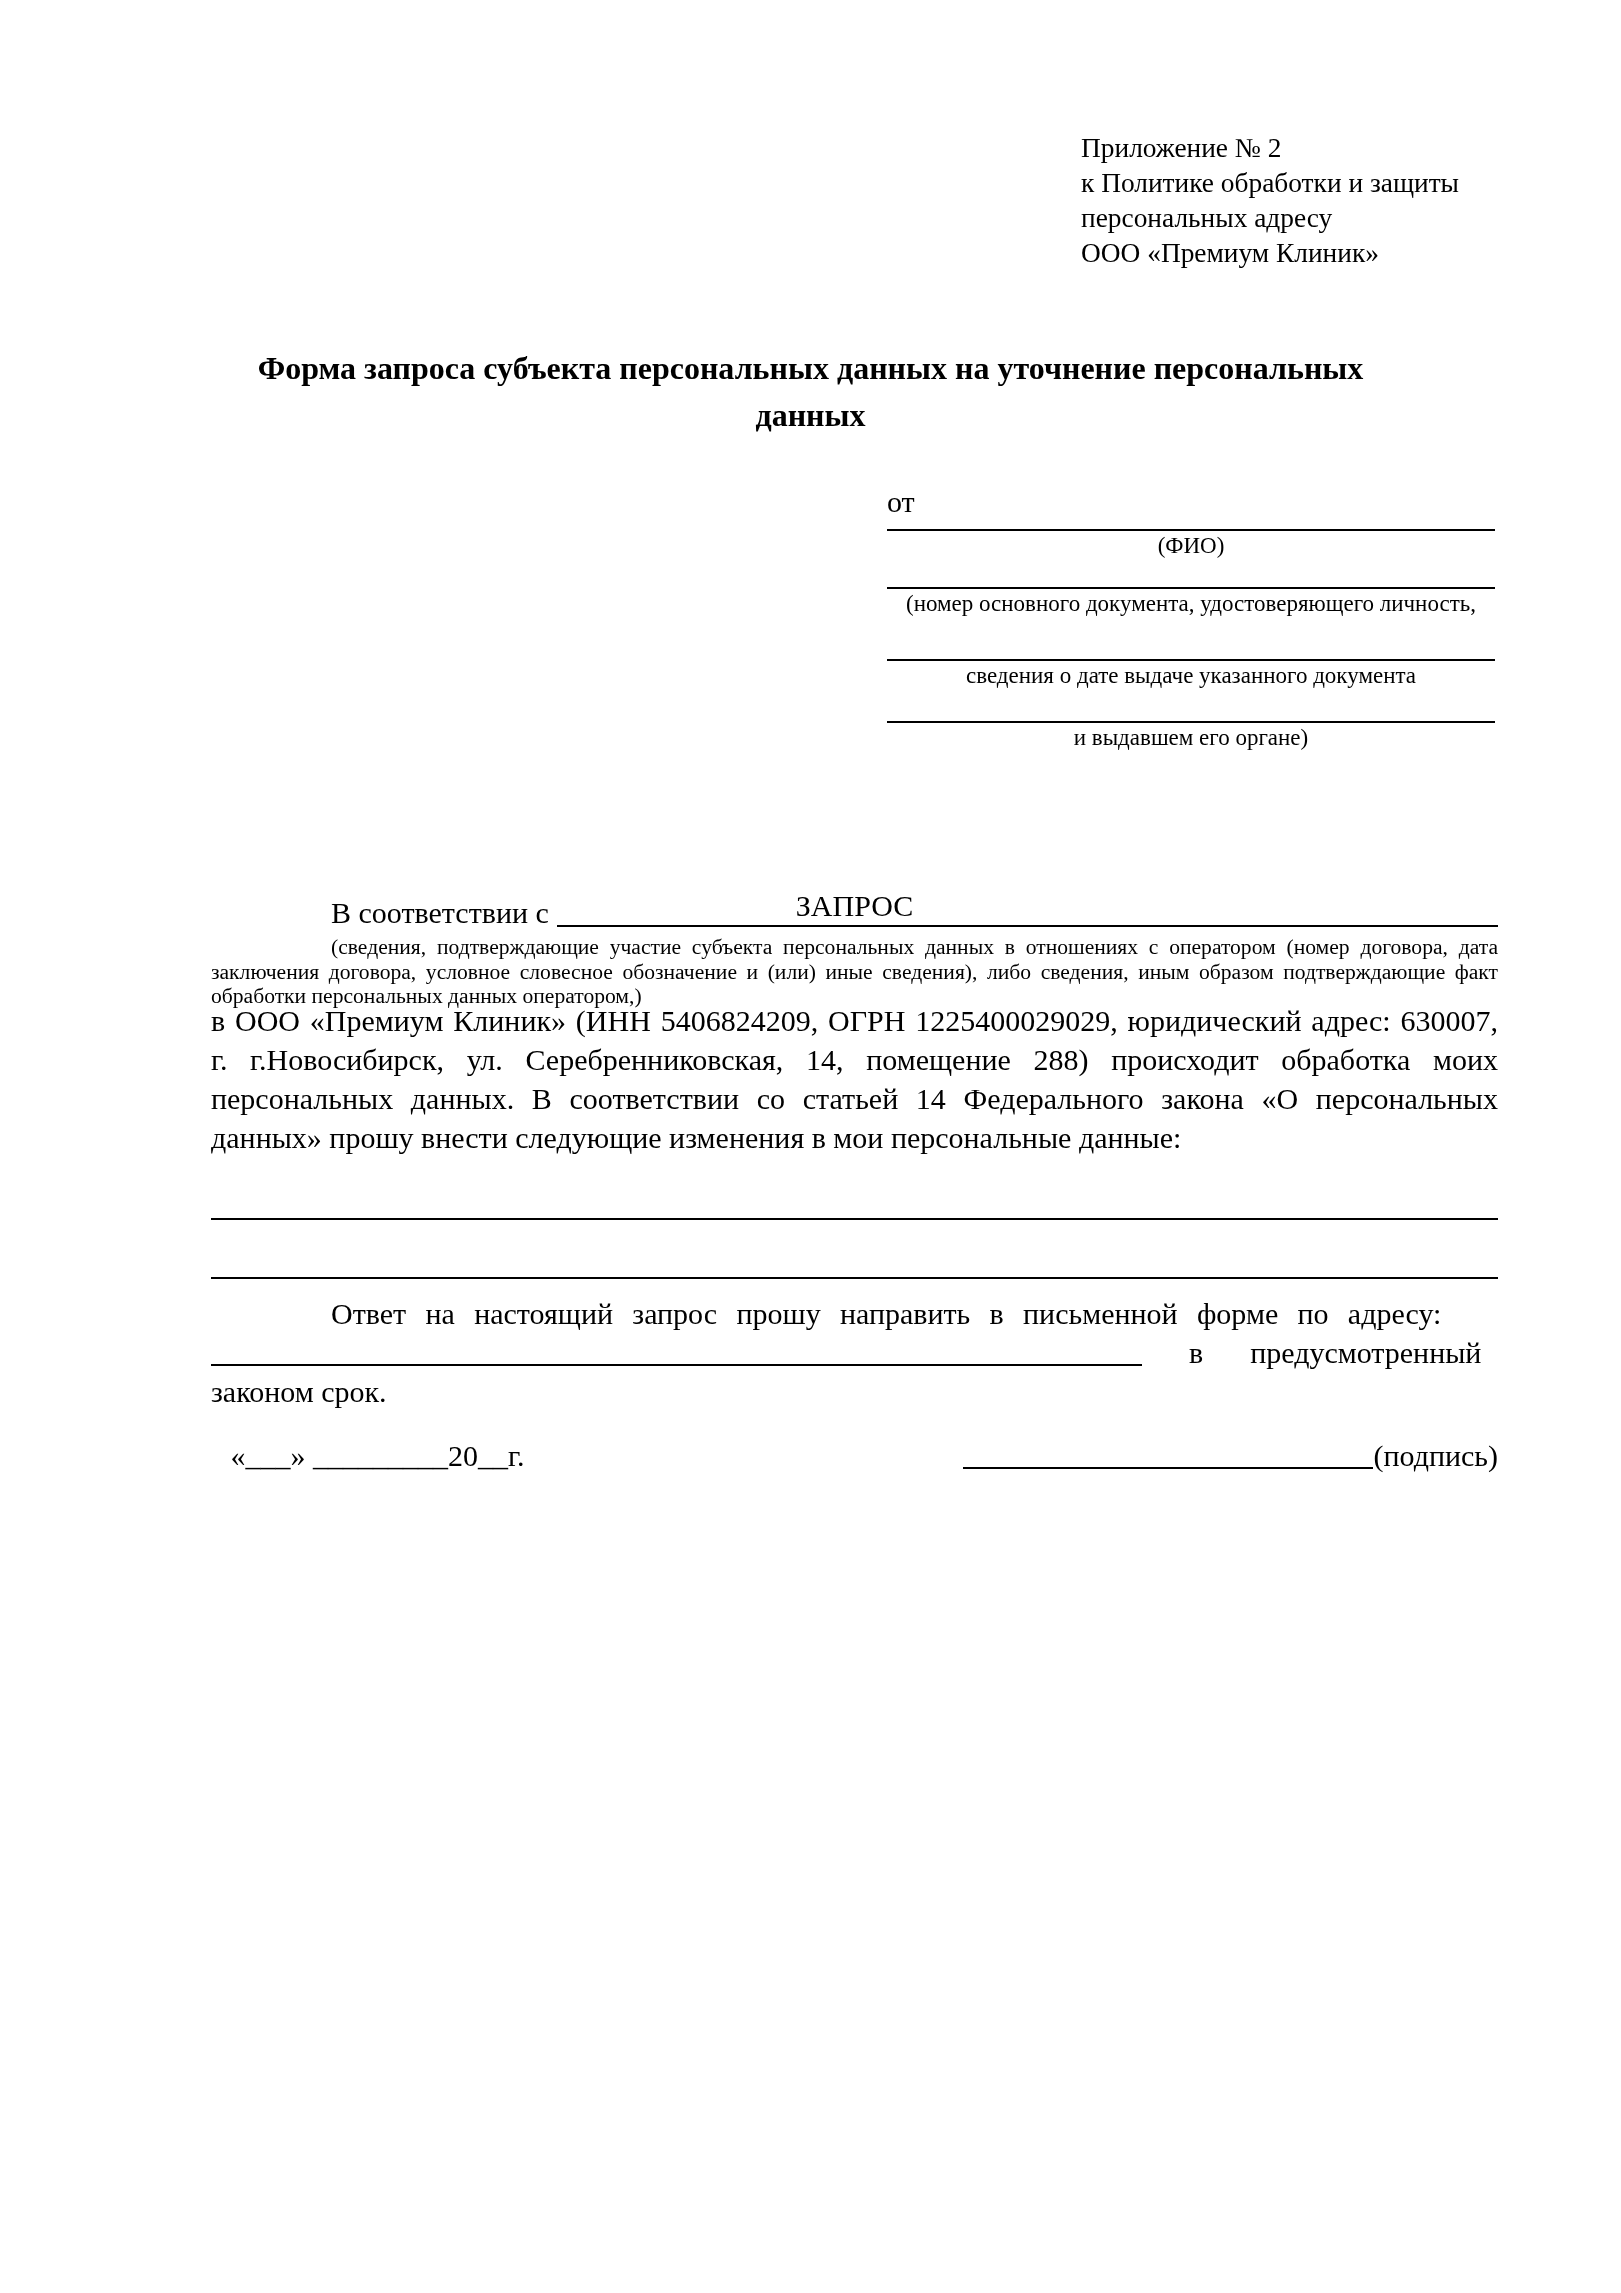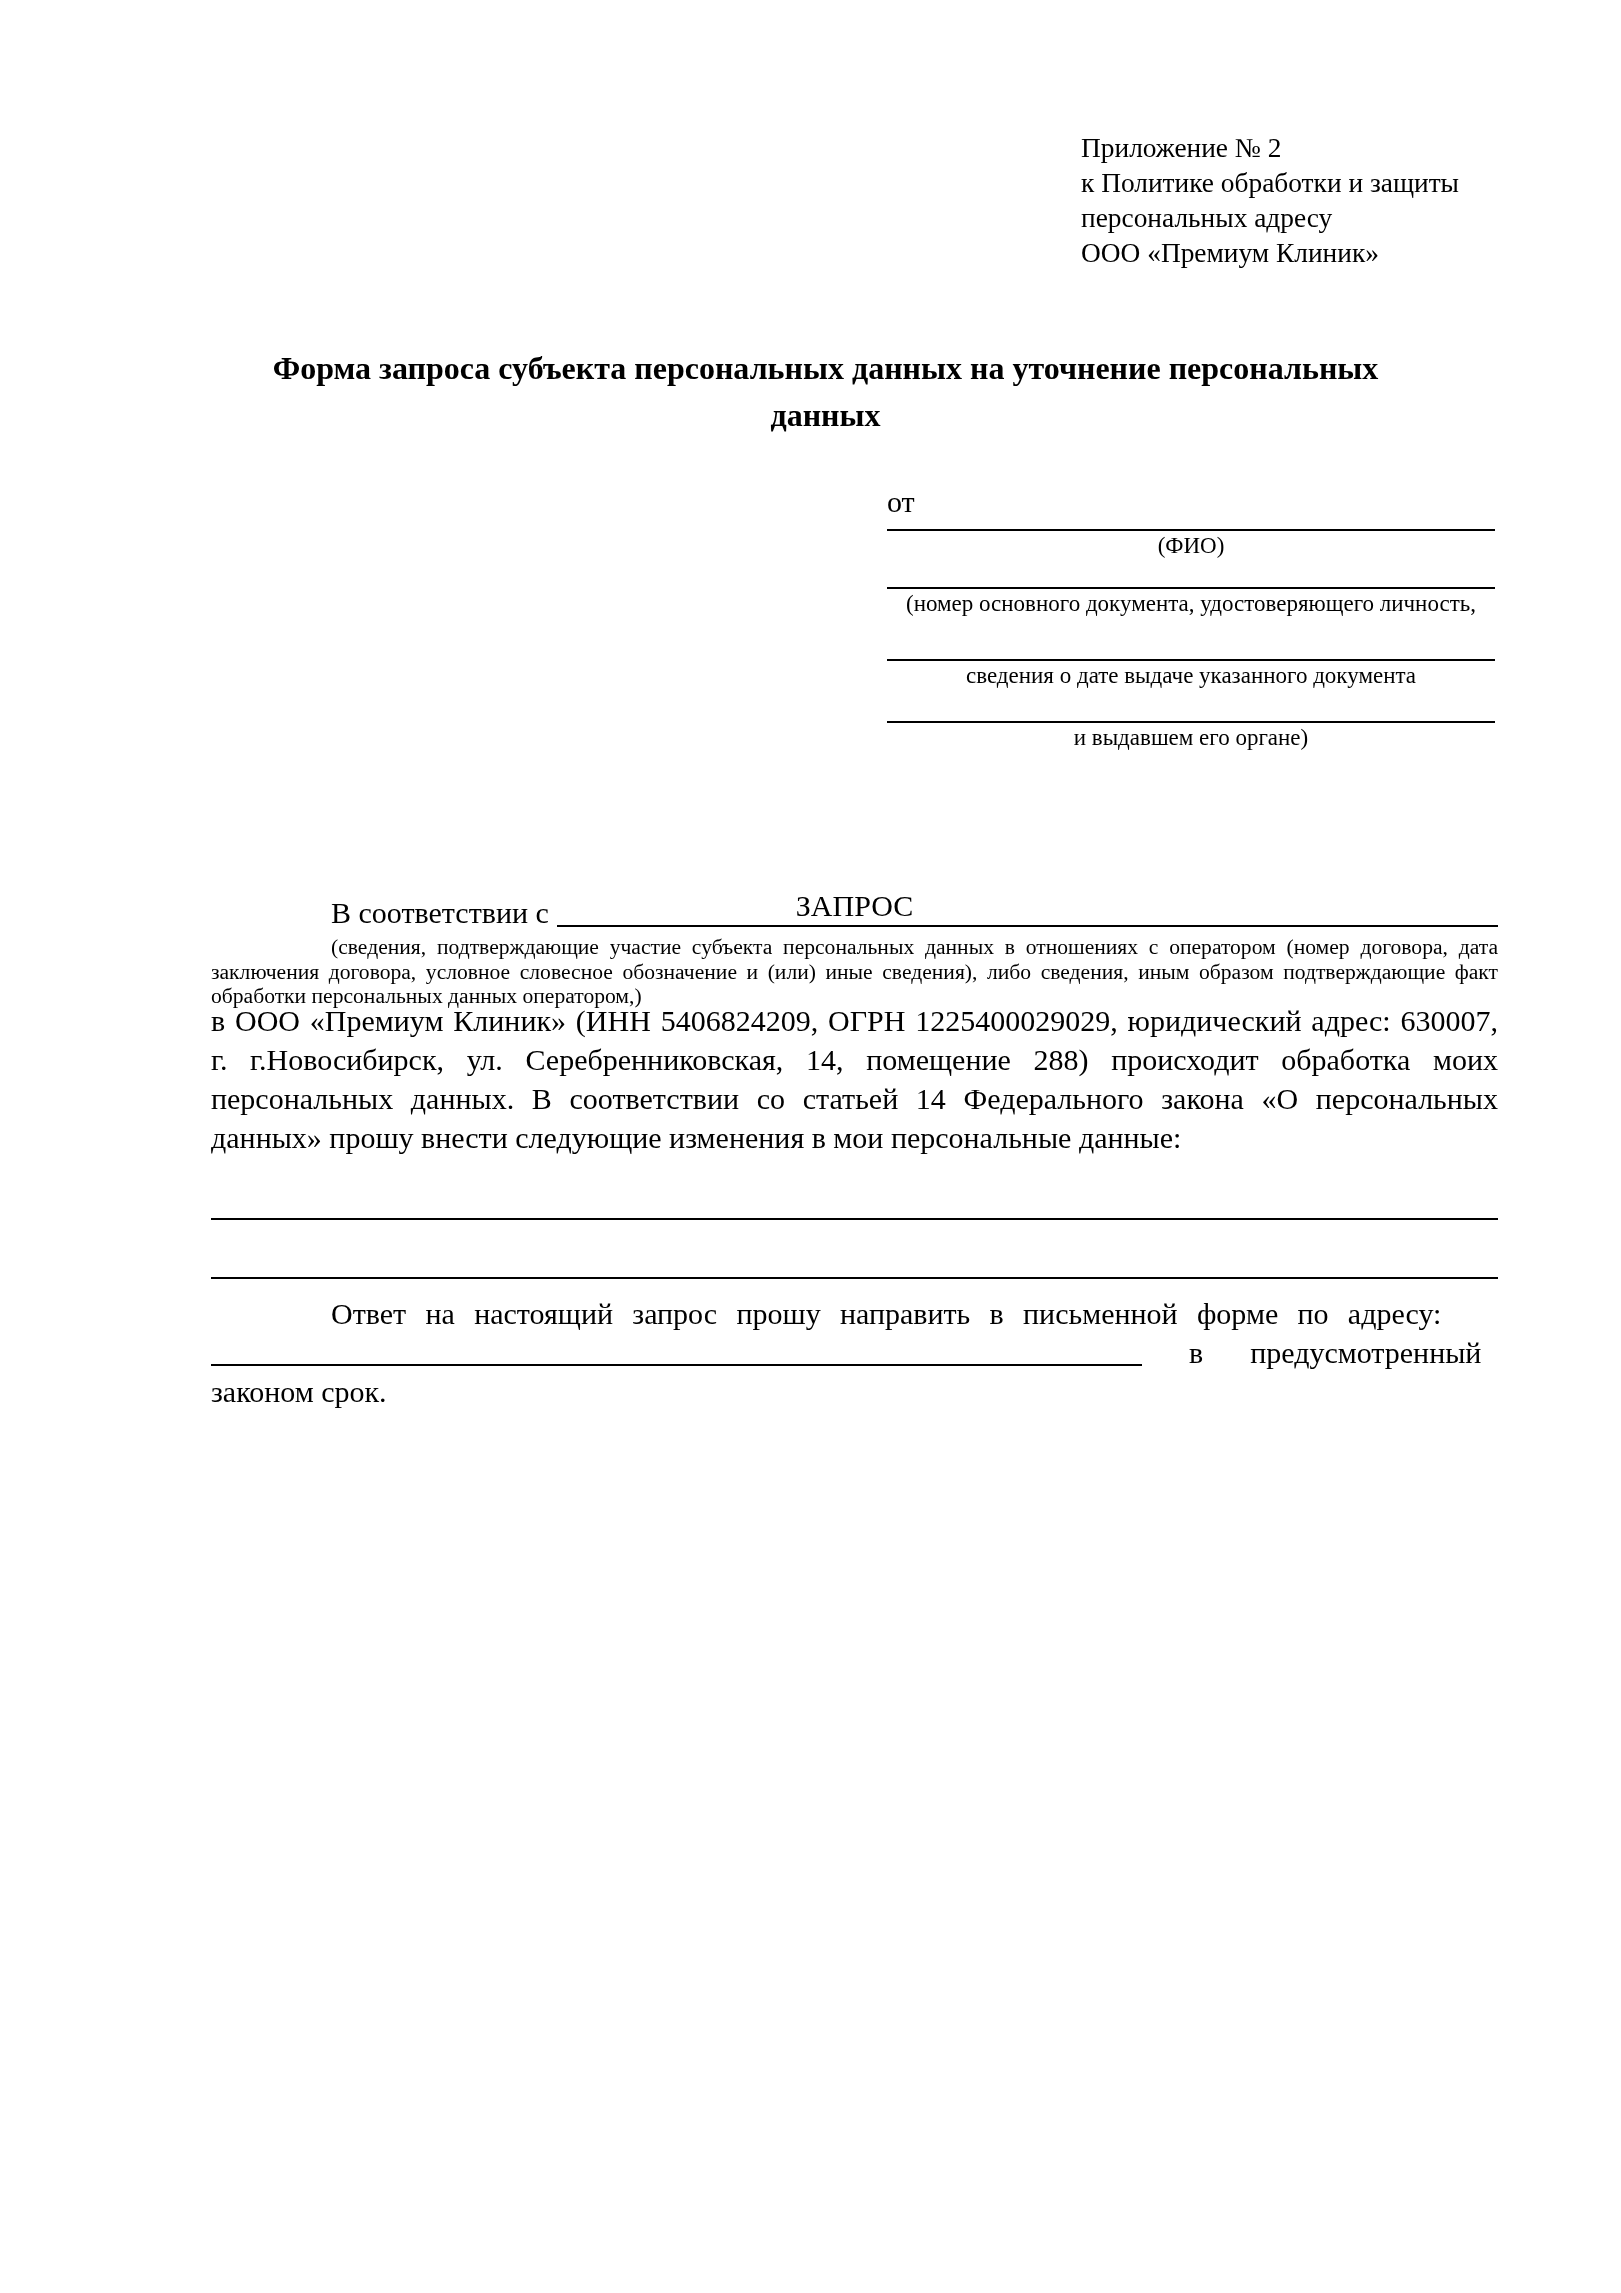--- a/index.html
+++ b/index.html
@@ -25,21 +25,21 @@
     left: 1081px;
     top: 131px;
     width: 421px;
     font-size: 27.4px;
     line-height: 35px;
     text-align: left;
   }
 
   
   .doc-title {
-    left: 218px;
+    left: 203px;
     top: 345px;
     width: 1215px;
     text-align: center;
     font-weight: bold;
     font-size: 32px;
     line-height: 47px;
   }
 
   
   .addressee {
@@ -205,15 +205,22 @@
   <div class="abs reply-par">
     <div class="reply-l1">Ответ на настоящий запрос прошу направить в письменной форме по адресу:</div>
     <div class="reply-l2">
       <span class="reply-fill"></span>
       <span class="reply-w1">в</span>
       <span class="reply-w2">предусмотренный</span>
     </div>
     <div class="reply-l3">законом срок.</div>
   </div>
 
+  <div class="abs bottom-row">
+    <span class="date-blank">«___» _________20__г.</span>
+    <span class="sig-group">
+      <span class="sig-line"></span>
+      <span class="sig-caption">(подпись)</span>
+    </span>
+  </div>
 
 </div>
 
 
 </body></html>

